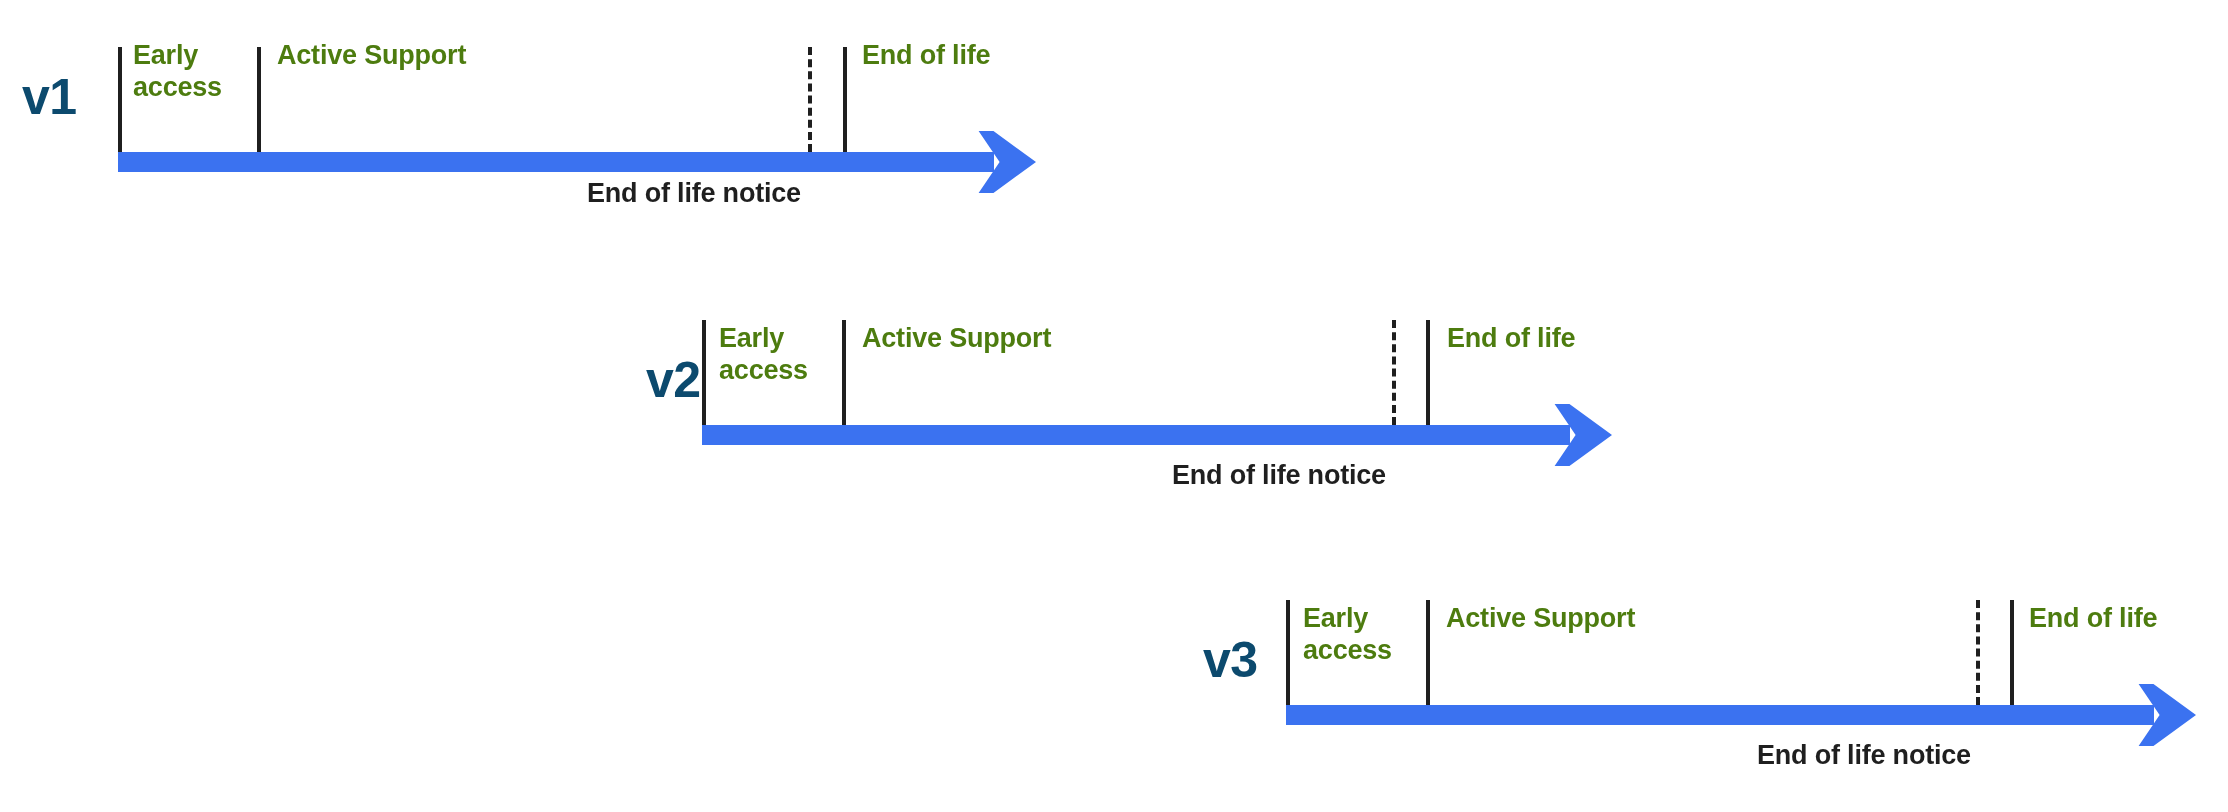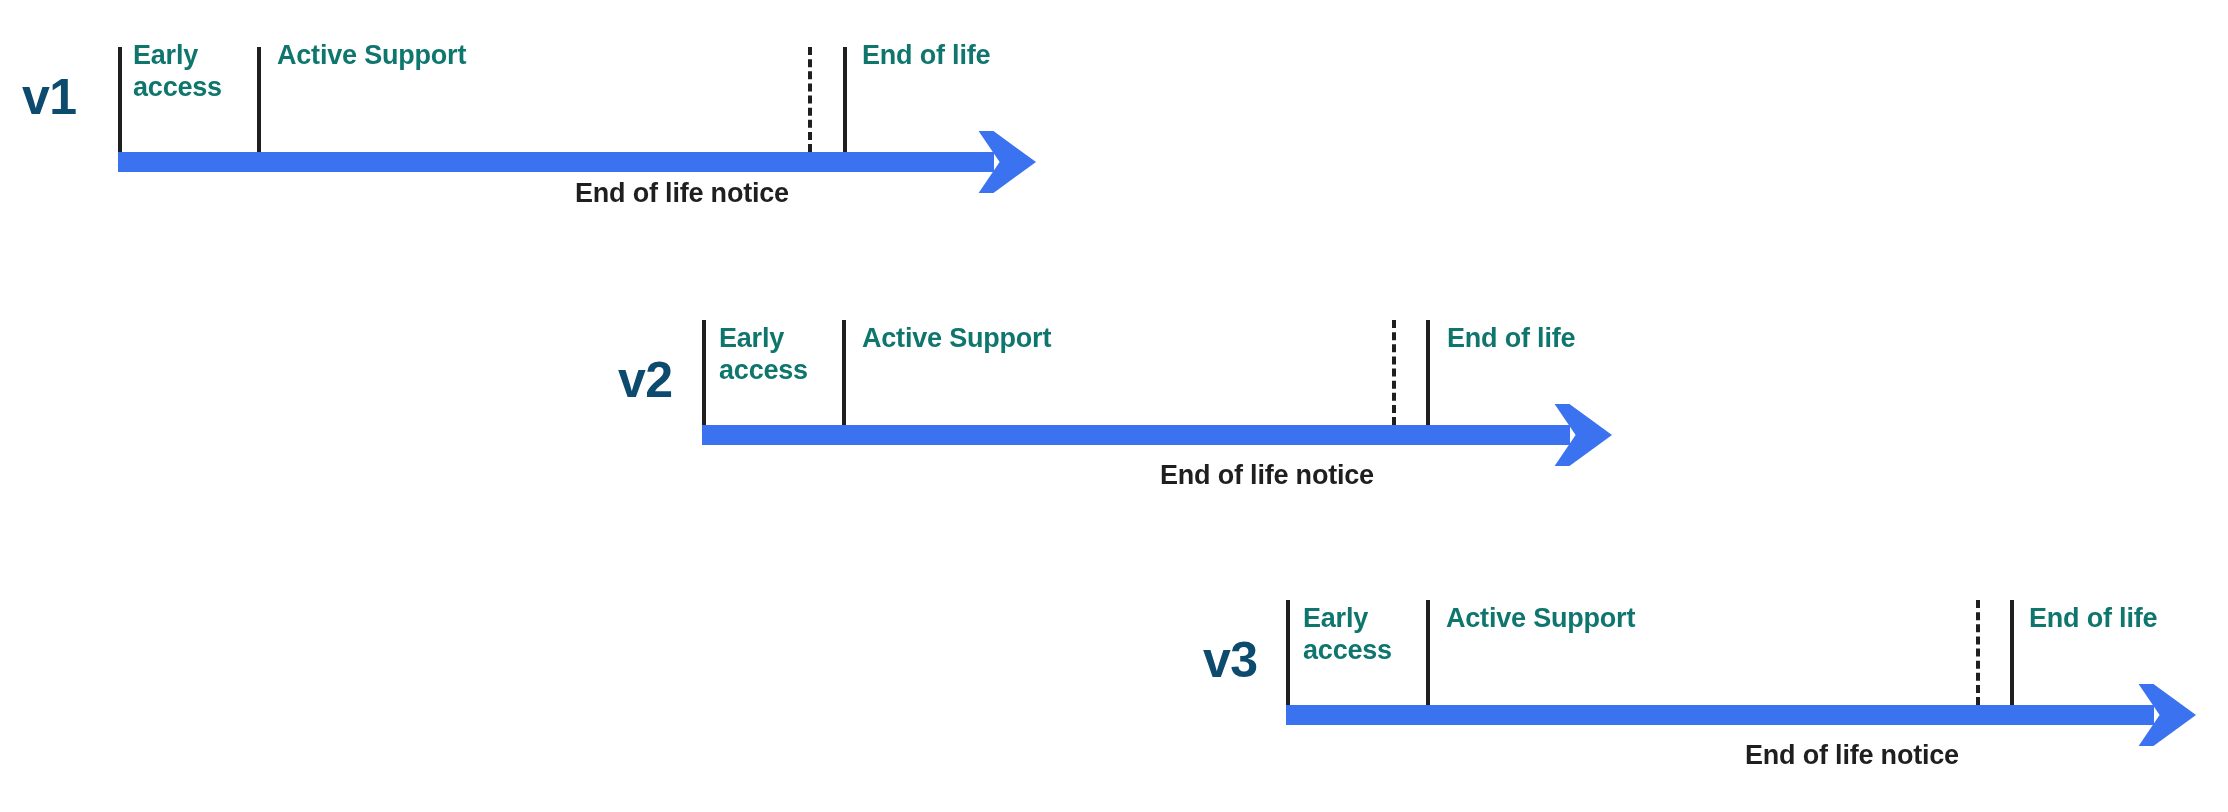--- a/index.html
+++ b/index.html
@@ -52,35 +52,36 @@
     position: absolute;
     width: 0;
     border-left: 4px dashed #1f1f1f;
   }
 
   
   .phase-label {
     position: absolute;
     font-size: 27px;
     font-weight: 700;
-    color: #0f766e;
+    color: #4d7c0f;
     line-height: 1.18;
     white-space: pre-line;
     letter-spacing: -0.2px;
   }
 
   
   .notice-label {
     position: absolute;
     font-size: 27px;
     font-weight: 700;
     color: #1f1f1f;
     line-height: 1;
     white-space: nowrap;
     letter-spacing: -0.2px;
+    margin-left: 12px;
   }
 
   
   .arrow-svg {
     position: absolute;
     display: block;
   }
 </style>
 </head>
 <body>
@@ -101,21 +102,21 @@
     <div class="phase-label" id="v1-lbl-eol" style="left: 862px; top: 40px;">End of life</div>
     <div class="notice-label" id="v1-lbl-notice" style="left: 575px; top: 180px;">End of life notice</div>
 
     <svg class="arrow-svg" id="v1-arrow" width="920" height="62" viewBox="0 0 920 62" style="left: 118px; top: 131px;">
         <rect x="0" y="21" width="876" height="20" fill="#3b72f0"></rect>
         <polygon fill="#3b72f0" points="860.6,0 875.4492424049175,0 918,31 875.4492424049175,62 860.6,62 881.6,31"></polygon>
       </svg>
   </div>
 
   <div class="timeline-row">
-    <div class="version-label" id="v2-label" style="left: 618px; top: 355px;">v2</div>
+    <div class="version-label" id="v2-label" style="left: 646px; top: 355px;">v2</div>
 
     <div class="divider" id="v2-div-start" style="left: 702px; top: 320px; height: 105px;"></div>
     <div class="divider" id="v2-div-active" style="left: 842px; top: 320px; height: 105px;"></div>
     <div class="divider-dashed" id="v2-div-dashed" style="left: 1392px; top: 320px; height: 105px;"></div>
     <div class="divider" id="v2-div-eol" style="left: 1426px; top: 320px; height: 105px;"></div>
 
     <div class="phase-label" id="v2-lbl-early" style="left: 719px; top: 323px;">Early
 access</div>
     <div class="phase-label" id="v2-lbl-active" style="left: 862px; top: 323px;">Active Support</div>
     <div class="phase-label" id="v2-lbl-eol" style="left: 1447px; top: 323px;">End of life</div>

